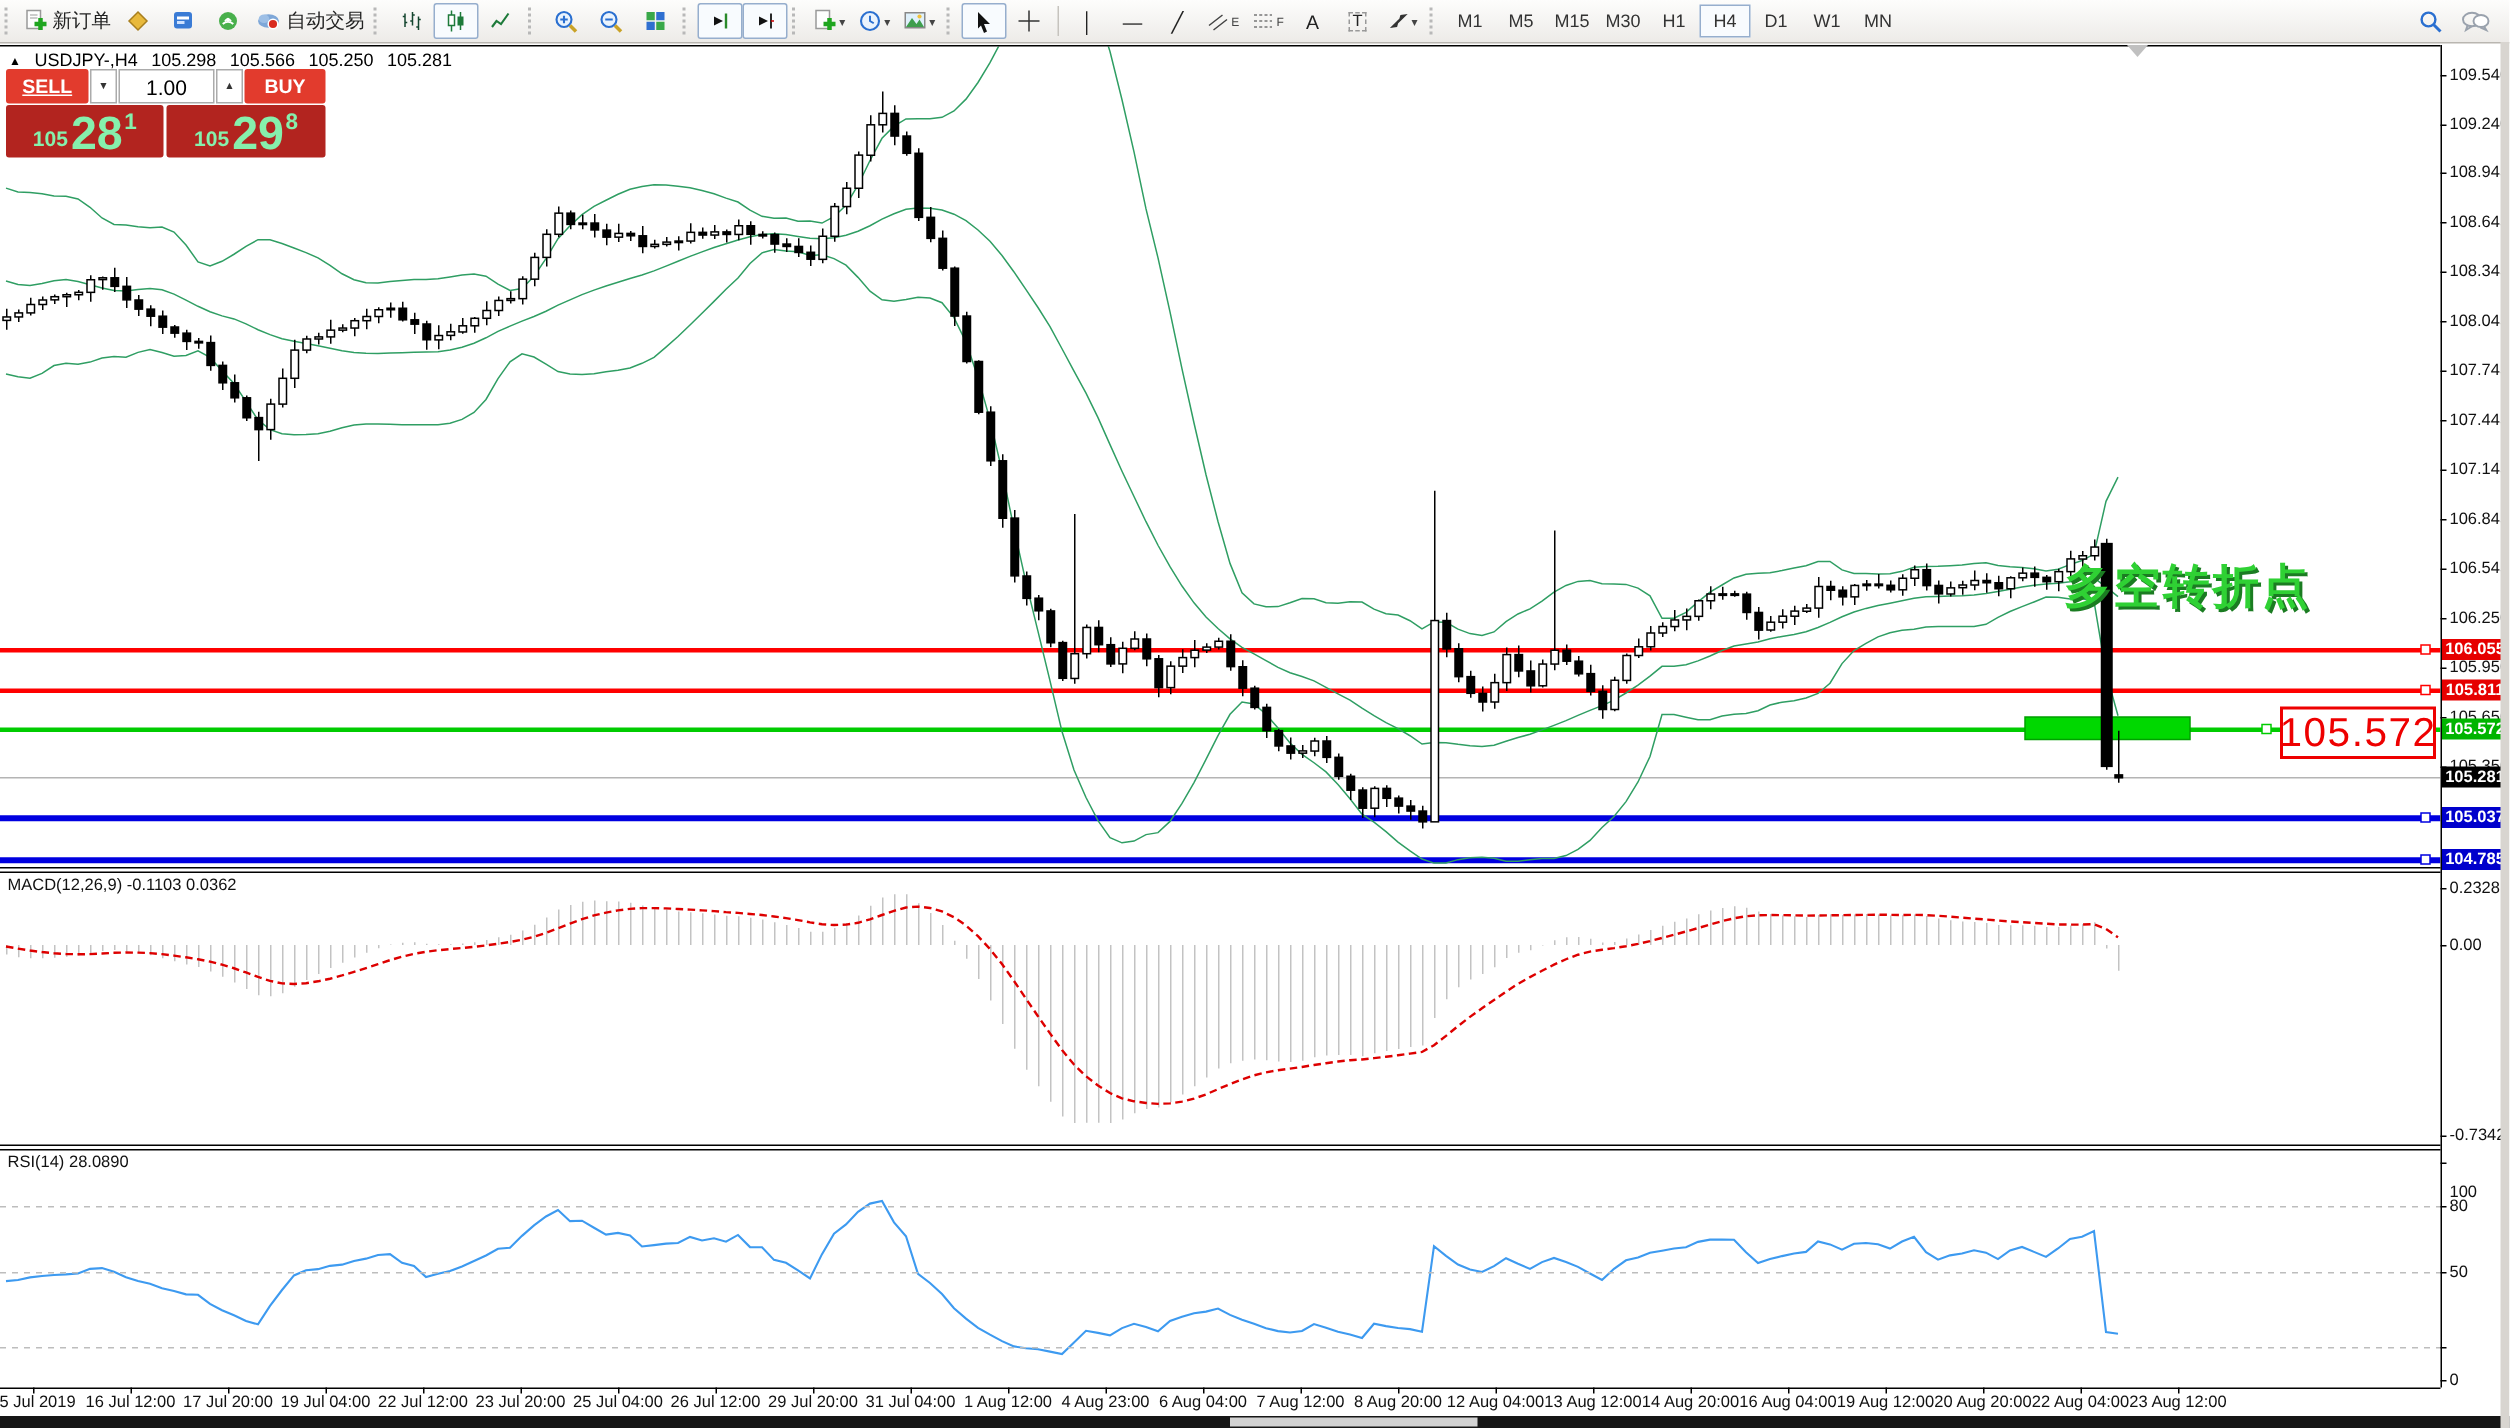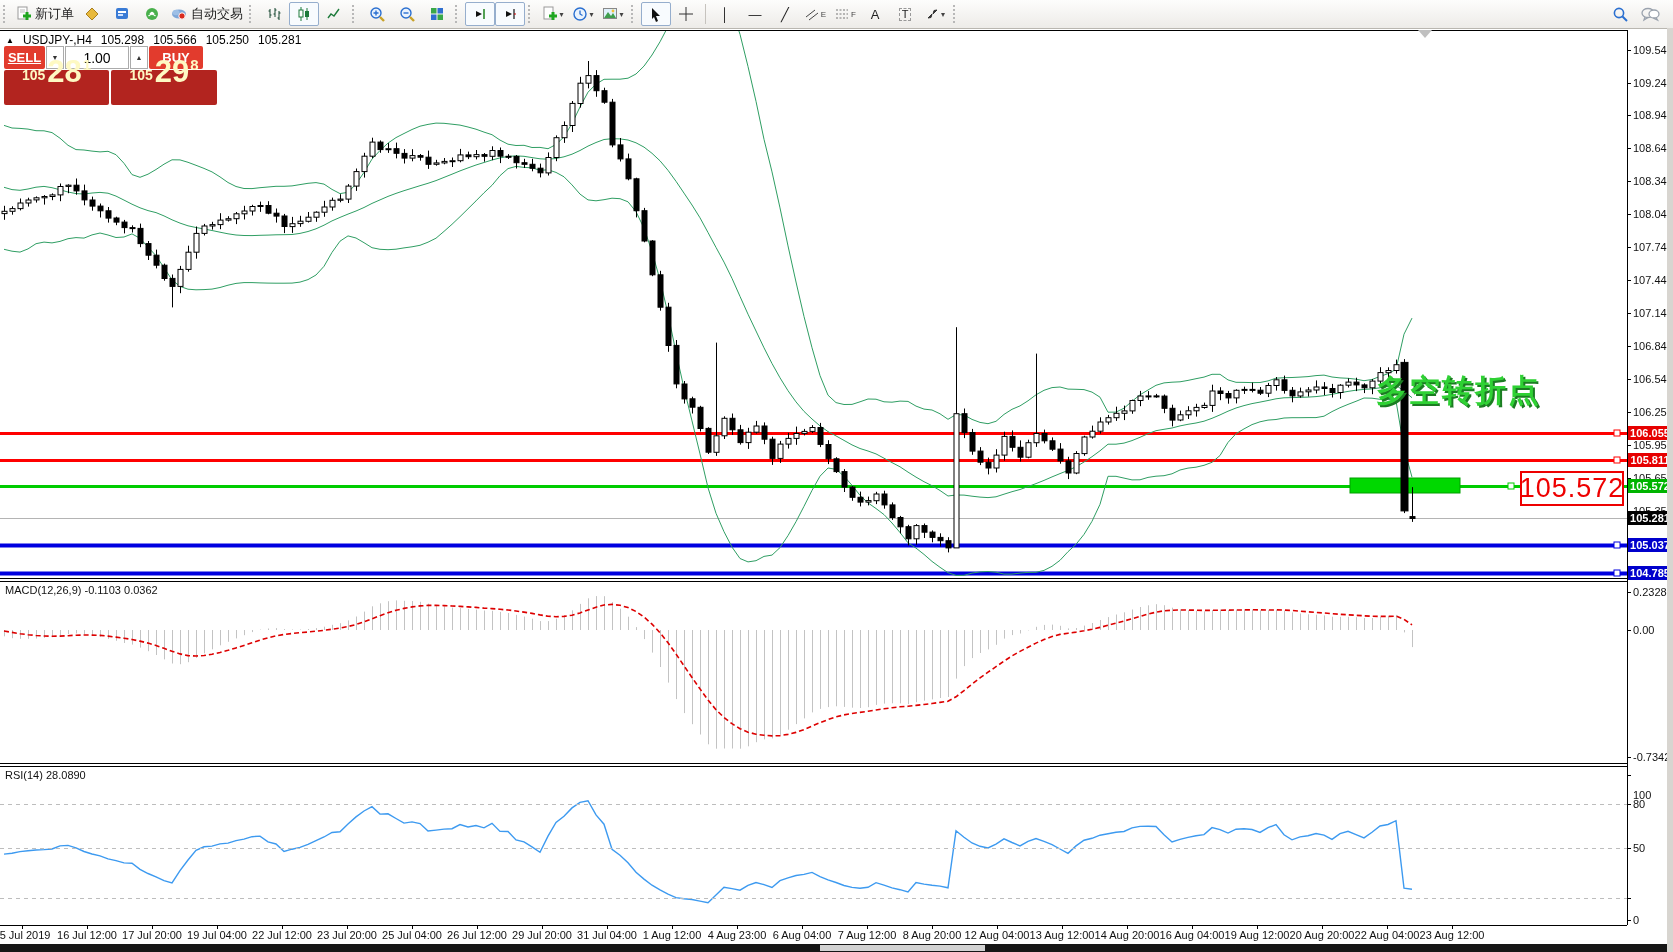--- a/index.html
+++ b/index.html
@@ -25,22 +25,22 @@
   #symbol-header{left:6px;top:33px;display:flex;gap:9px;font-size:12px;align-items:center;}
   #symbol-header .tri{font-size:8px;}
   #trade-panel{left:4px;top:46px;width:213px;height:59px;}
   .tp-row1{position:absolute;left:0;top:0;height:23px;width:213px;display:flex;gap:1px;}
   .tp-btn{background:#e23b2d;color:#fff;font-weight:bold;font-size:13px;display:flex;
           align-items:center;justify-content:center;border-radius:2px;}
   .tp-spin{background:#fff;border:1px solid #ababab;color:#333;font-size:7px;display:flex;
            align-items:center;justify-content:center;box-sizing:border-box;}
   .tp-vol{background:#fff;border:1px solid #ababab;font-size:14px;display:flex;align-items:center;
           justify-content:center;box-sizing:border-box;}
-  .tp-price{position:absolute;top:24px;height:35px;background:#b2241f;color:#fef9c3;display:flex;
-            align-items:flex-end;justify-content:center;border-radius:2px;padding-bottom:18px;box-sizing:border-box;}
+  .tp-price{position:absolute;top:24px;height:35px;background:#b2241f;color:#86efac;display:flex;
+            align-items:flex-end;justify-content:center;border-radius:2px;padding-bottom:1px;box-sizing:border-box;}
   .tp-price .sm{font-size:14px;font-weight:bold;margin:0 2px 4px 0;}
   .tp-price .bg{font-size:31px;font-weight:bold;line-height:31px;}
   .tp-price .sp{font-size:15px;font-weight:bold;margin:0 0 14px 1px;}
   #annotation{font-size:31px;font-weight:bold;letter-spacing:2px;
       color:#2fd134;text-shadow:2px 2px 0 #1b7c22;}
   #callout{border:2px solid #ee0000;background:#fff;display:flex;align-items:center;justify-content:center;
       color:#ee0000;font-size:27px;letter-spacing:1px;}
   .ind-label{font-size:11px;color:#111;text-align:center;}
   .axis-lbl{position:absolute;left:1633px;font-size:11px;color:#111;}
   .price-tag{position:absolute;left:1628px;width:44px;height:14px;line-height:14px;text-align:center;
@@ -211,20 +211,31 @@
   <span class="tbtn">
       <span class="glyph" style="border:1px dashed #999;padding:0 2px;font-size:11px;">T</span>
     </span>
   <span class="tbtn">
     <svg width="15" height="14">
         <path d="M3 11l4-4M7 7l-1 3.5L3 11zM12 3L8 7M8 7l1-3.5L12 3z" stroke="#333" fill="#333"></path>
       </svg>
       <span class="cap">▾</span>
   </span>
   <span class="tgrip"></span>
+  <span id="tf-box" style="display:flex;">
+      <span class="tf">M1</span>
+      <span class="tf">M5</span>
+      <span class="tf">M15</span>
+      <span class="tf">M30</span>
+      <span class="tf">H1</span>
+      <span class="tf active">H4</span>
+      <span class="tf">D1</span>
+      <span class="tf">W1</span>
+      <span class="tf">MN</span>
+    </span>
   <span style="flex:1;"></span>
   <span class="tbtn">
     <svg width="17" height="17">
         <circle cx="7" cy="7" r="4.6" fill="none" stroke="#2a6fd0" stroke-width="1.6"></circle>
         <line x1="10.5" y1="10.5" x2="15" y2="15" stroke="#2a6fd0" stroke-width="2"></line>
       </svg>
   </span>
   <span class="tbtn" style="margin-right:8px;">
     <svg width="20" height="16">
         <ellipse cx="8" cy="7" rx="6" ry="4.5" fill="none" stroke="#9aa2ad" stroke-width="1.3"></ellipse>
@@ -870,21 +881,21 @@
   <span class="tri">▲</span>
   <span>USDJPY-,H4</span>
   <span>105.298</span>
   <span>105.566</span>
   <span>105.250</span>
   <span>105.281</span>
 </div>
 
 <div id="trade-panel" class="abs">
   <div class="tp-row1">
-    <div class="tp-btn" style="width:41px;text-decoration:underline;">SELL</div>
+    <div class="tp-btn" style="width:55px;text-decoration:underline;">SELL</div>
     <div class="tp-spin" style="width:18px;">▼</div>
     <div class="tp-vol" style="width:64px;">1.00</div>
     <div class="tp-spin" style="width:18px;">▲</div>
     <div class="tp-btn" style="width:54px;">BUY</div>
   </div>
   <div class="tp-price" style="left:0;width:105px;">
     <span class="sm">105</span>
     <span class="bg">28</span>
     <span class="sp">1</span>
   </div>

